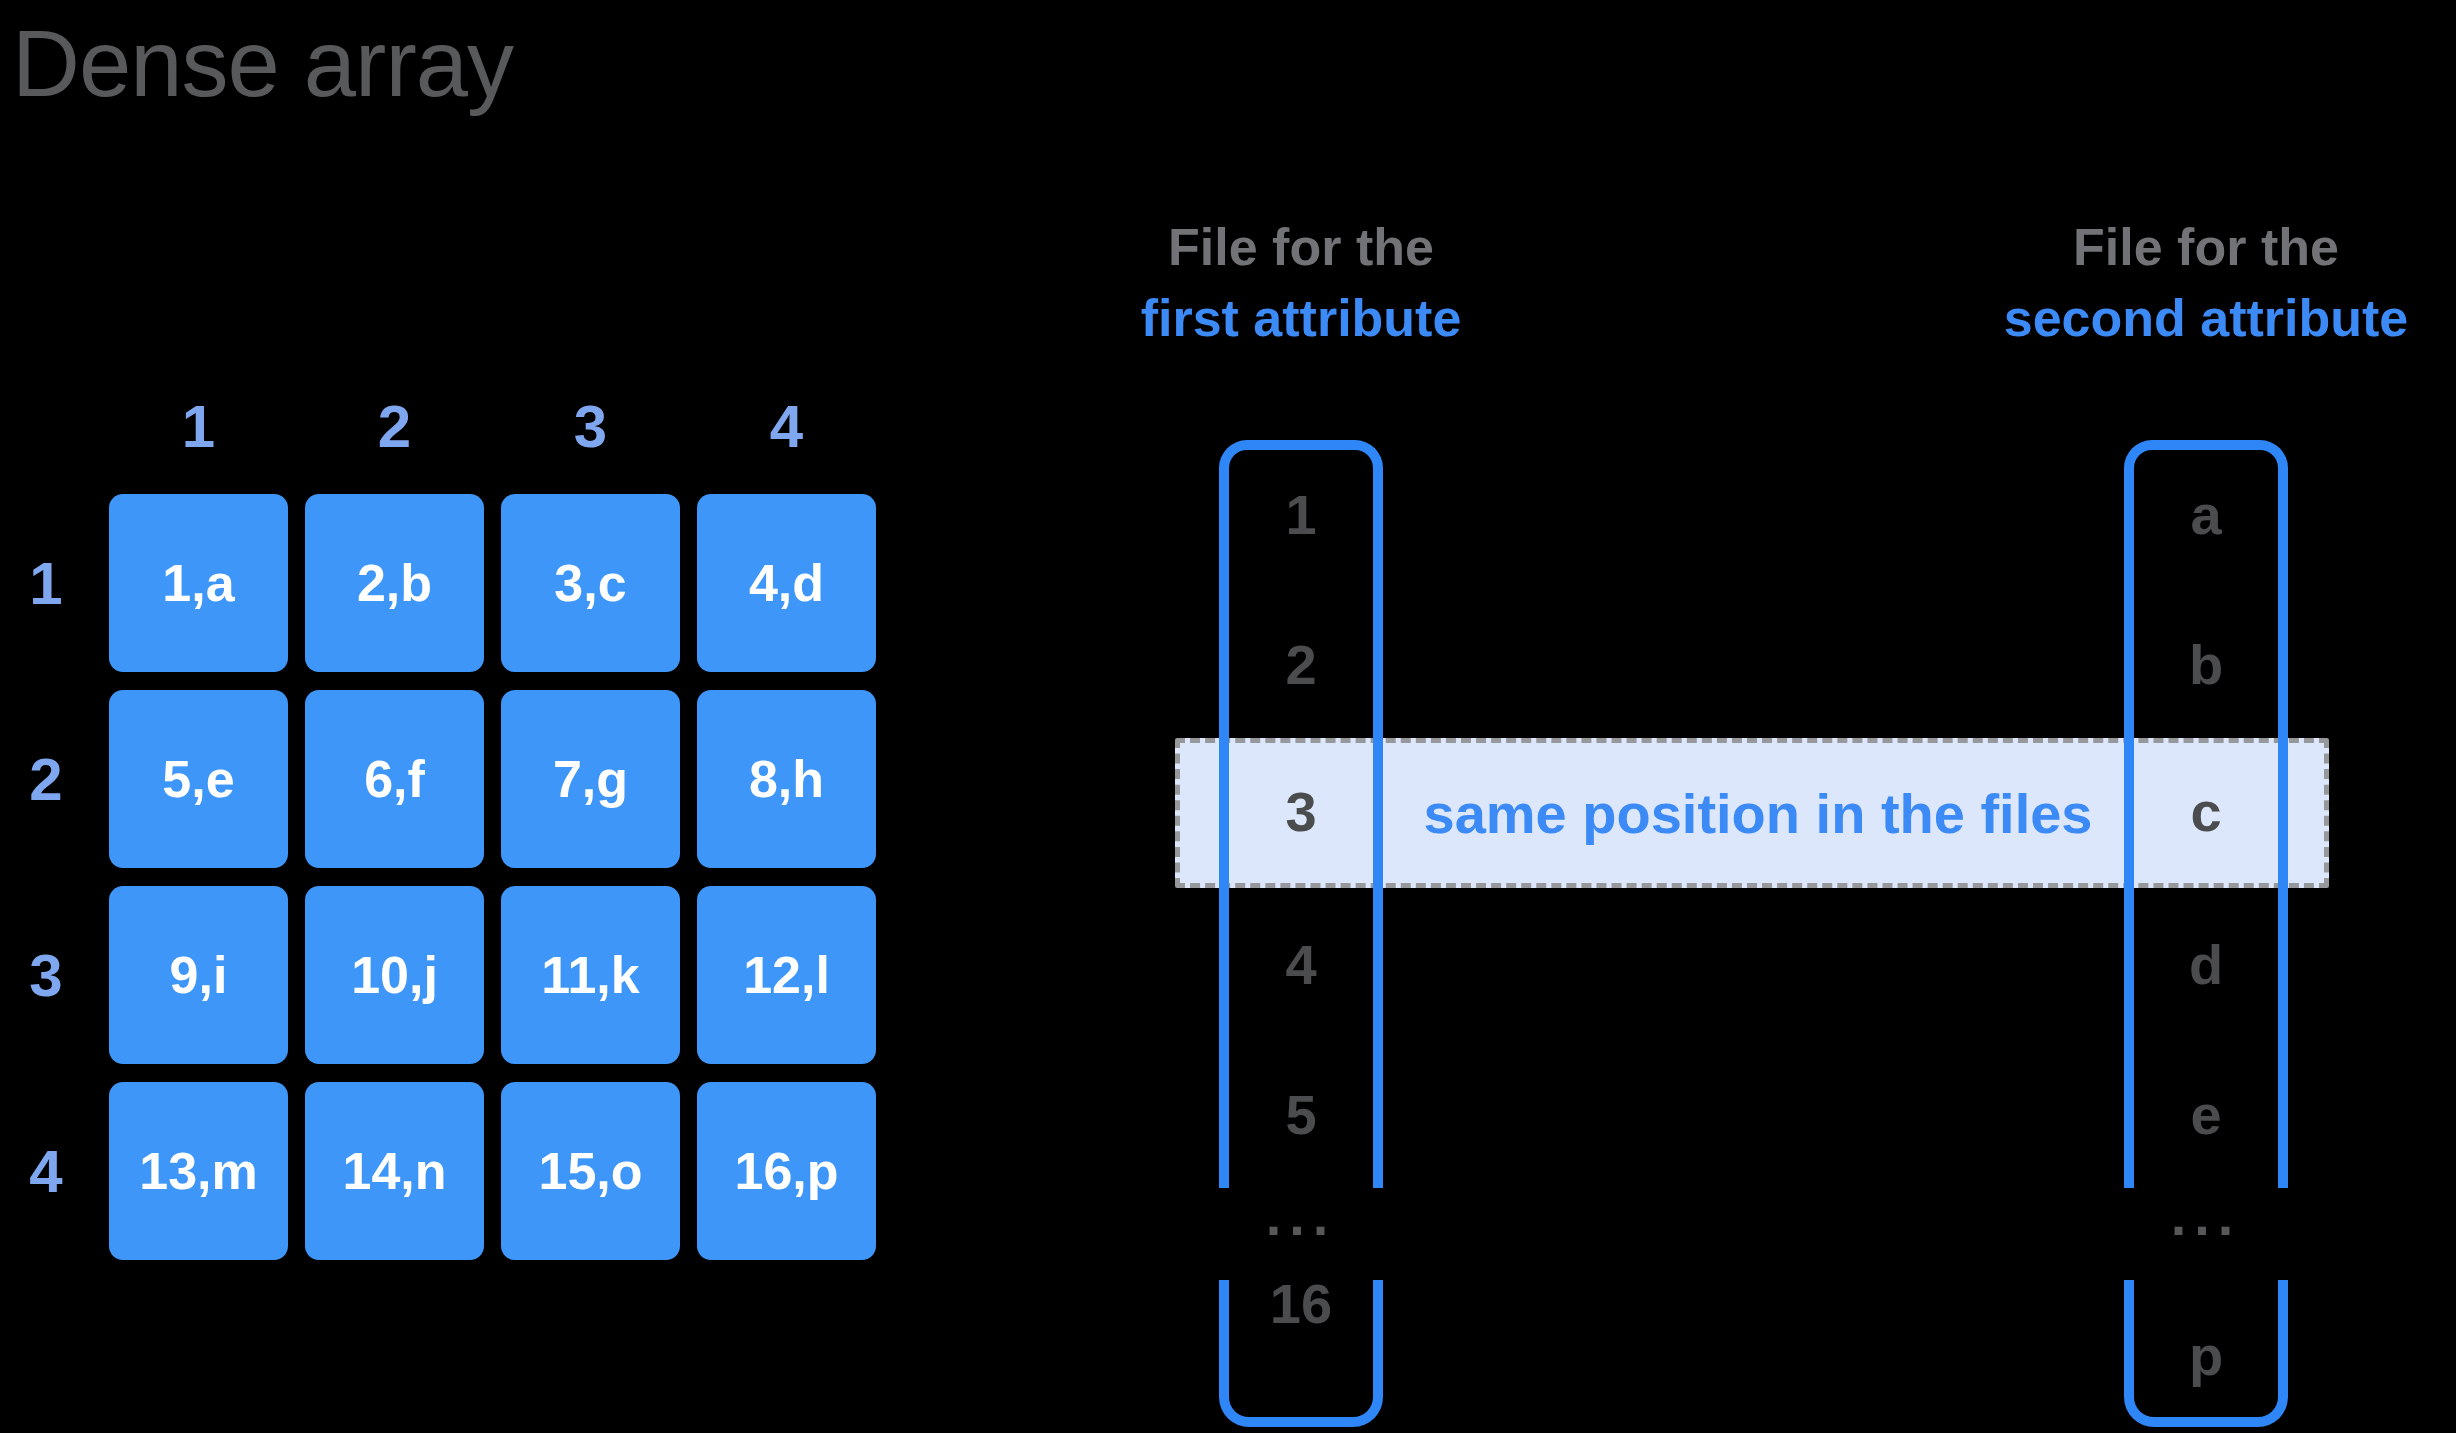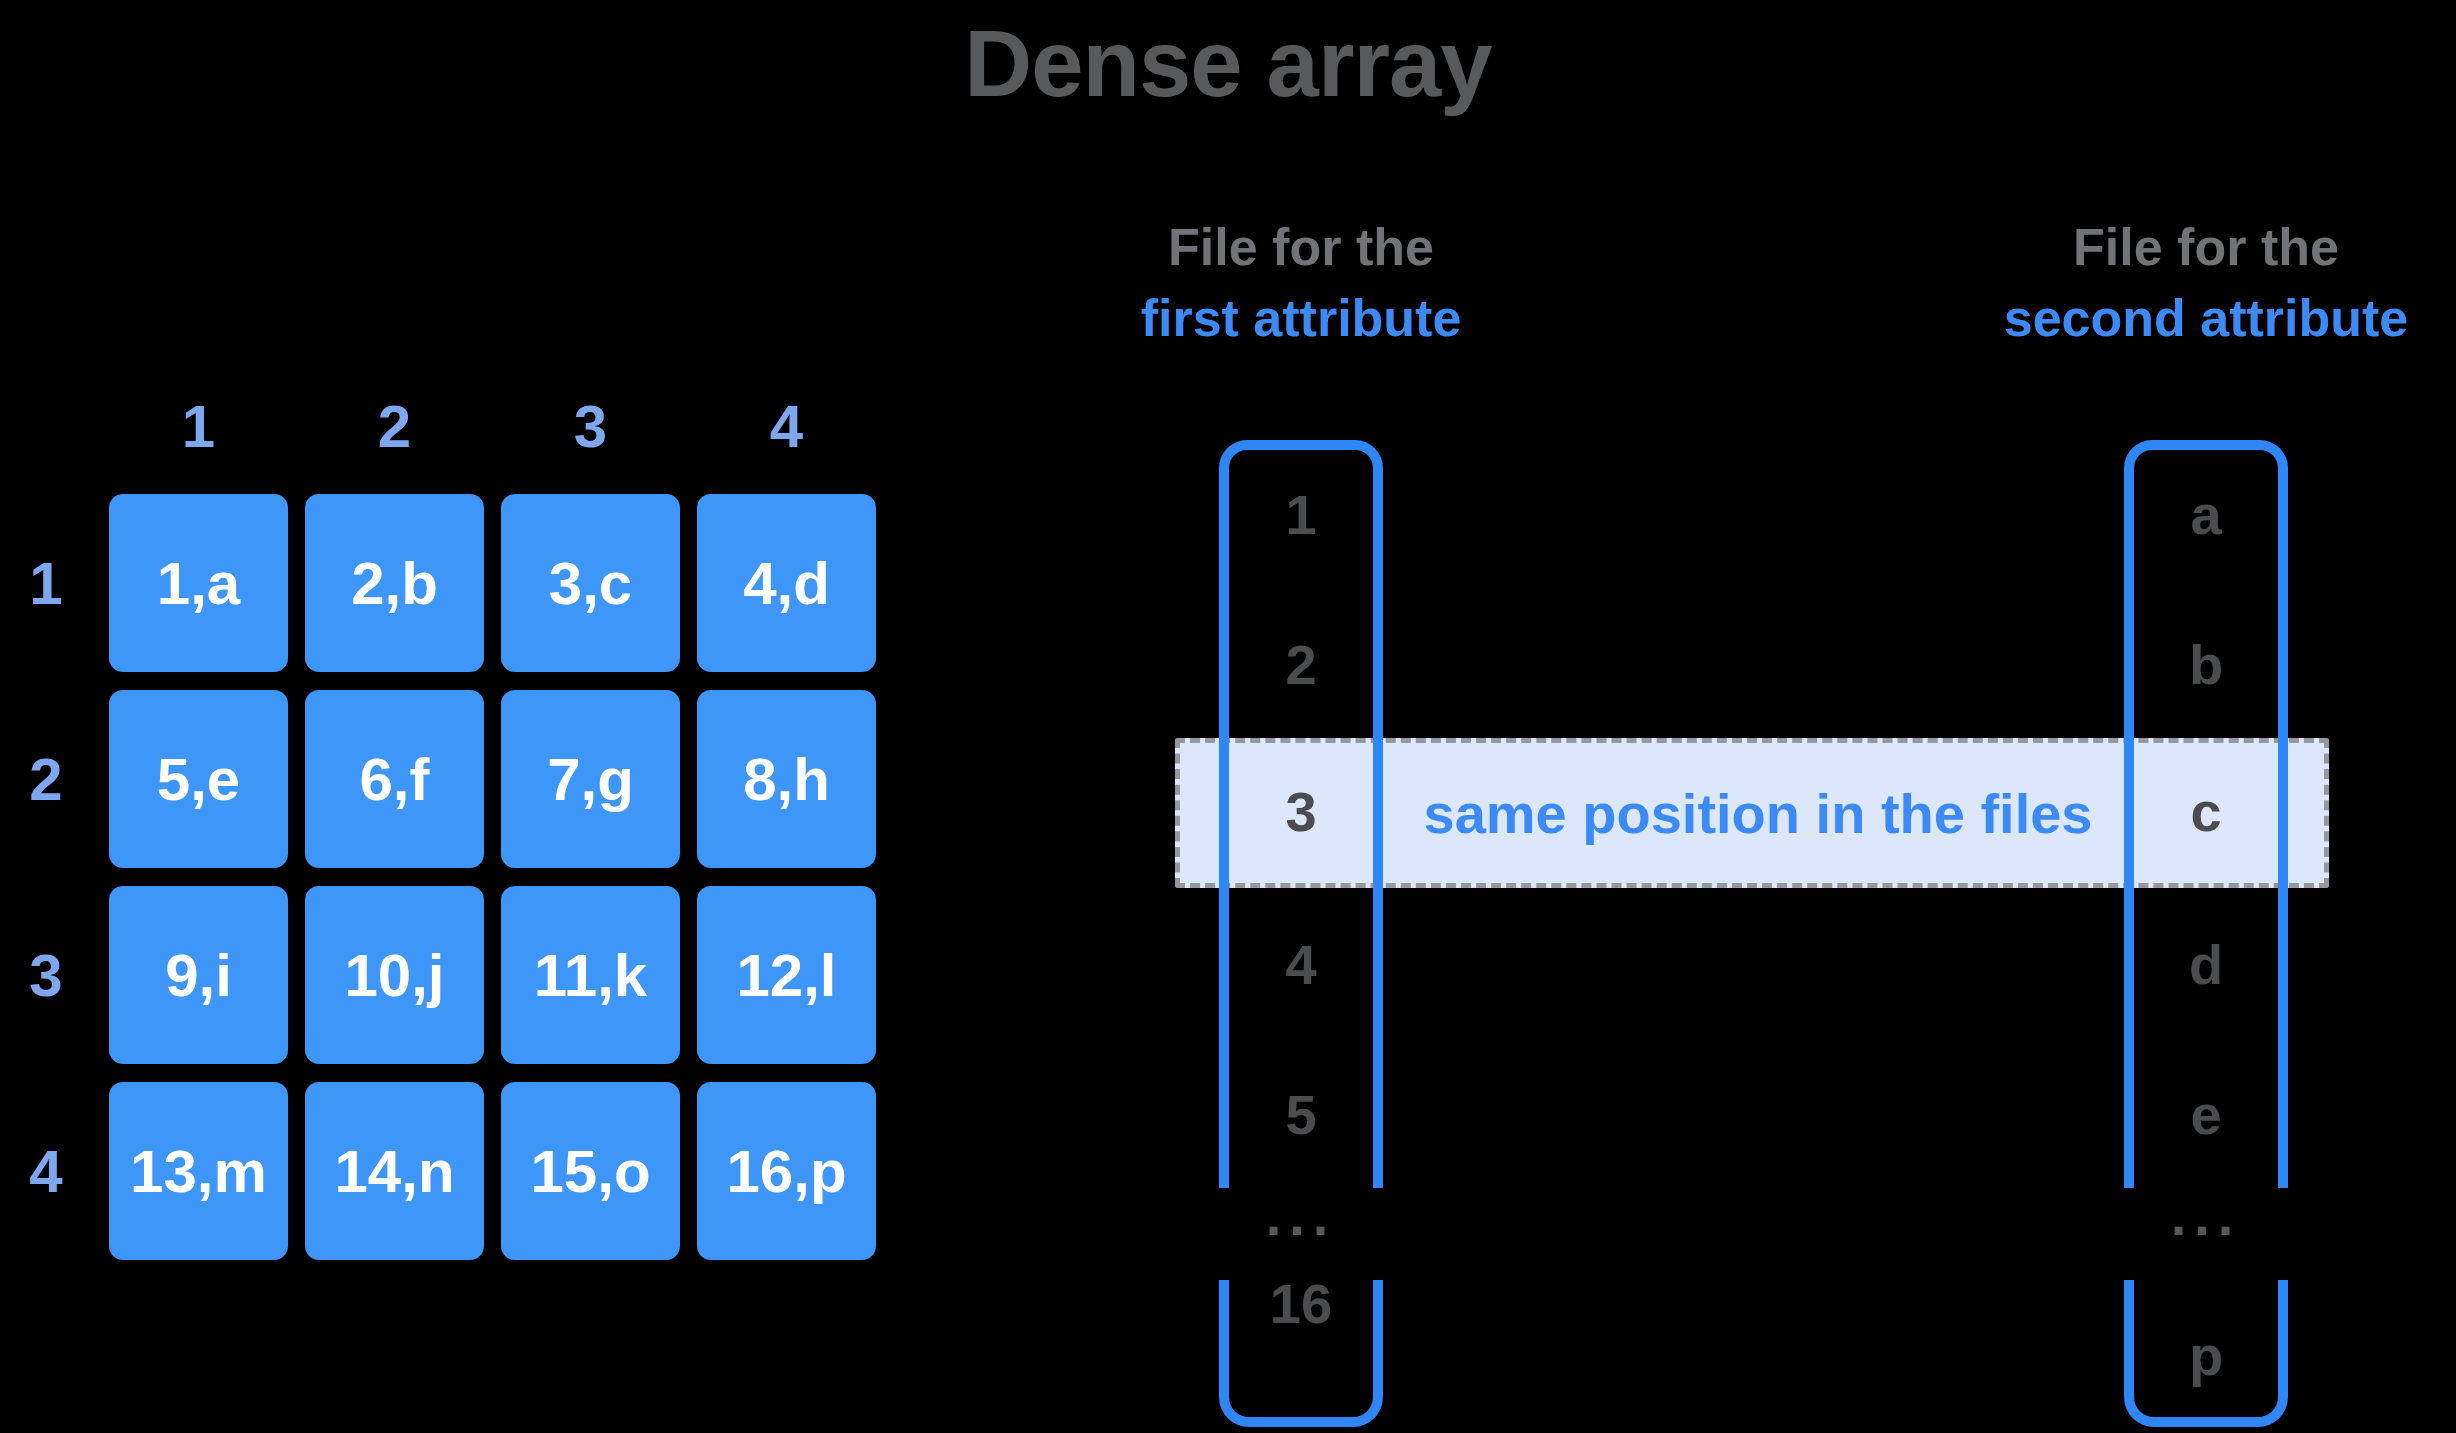--- a/index.html
+++ b/index.html
@@ -22,24 +22,24 @@
     background: var(--background);
     overflow: hidden;
     font-family: "Liberation Sans", sans-serif;
     font-weight: 700;
   }
   .stage { position: absolute; left: 0; top: 0; width: 2456px; height: 1433px; }
 
   
   .title {
     position: absolute; left: 0; right: 0; top: 10px;
-    text-align: center;
-    font-size: 94px; font-weight: 700;
+    font-size: 94px; font-weight: 400;
     color: var(--title-gray);
     letter-spacing: -1px;
+    padding-left: 12px;
   }
 
   
   .file-header {
     position: absolute; top: 212px;
     transform: translateX(-50%);
     text-align: center;
     font-size: 52px; line-height: 71px; font-weight: 700;
     white-space: nowrap;
   }
@@ -61,21 +61,21 @@
     color: var(--label-blue);
     font-size: 60px; font-weight: 700;
   }
   .axis-label.col { align-items: flex-start; }
   .corner-spacer { }
   .grid-cell {
     background: var(--cell-blue);
     border-radius: 14px;
     display: flex; align-items: center; justify-content: center;
     color: var(--cell-text);
-    font-size: 60px; font-weight: 700;
+    font-size: 52px; font-weight: 700;
   }
 
   
   .highlight-band {
     position: absolute; left: 1175px; top: 738px;
     width: 1154px; height: 150px;
     background: var(--band-fill);
     border: 5px dashed var(--band-border);
     border-radius: 2px;
     z-index: 1;

